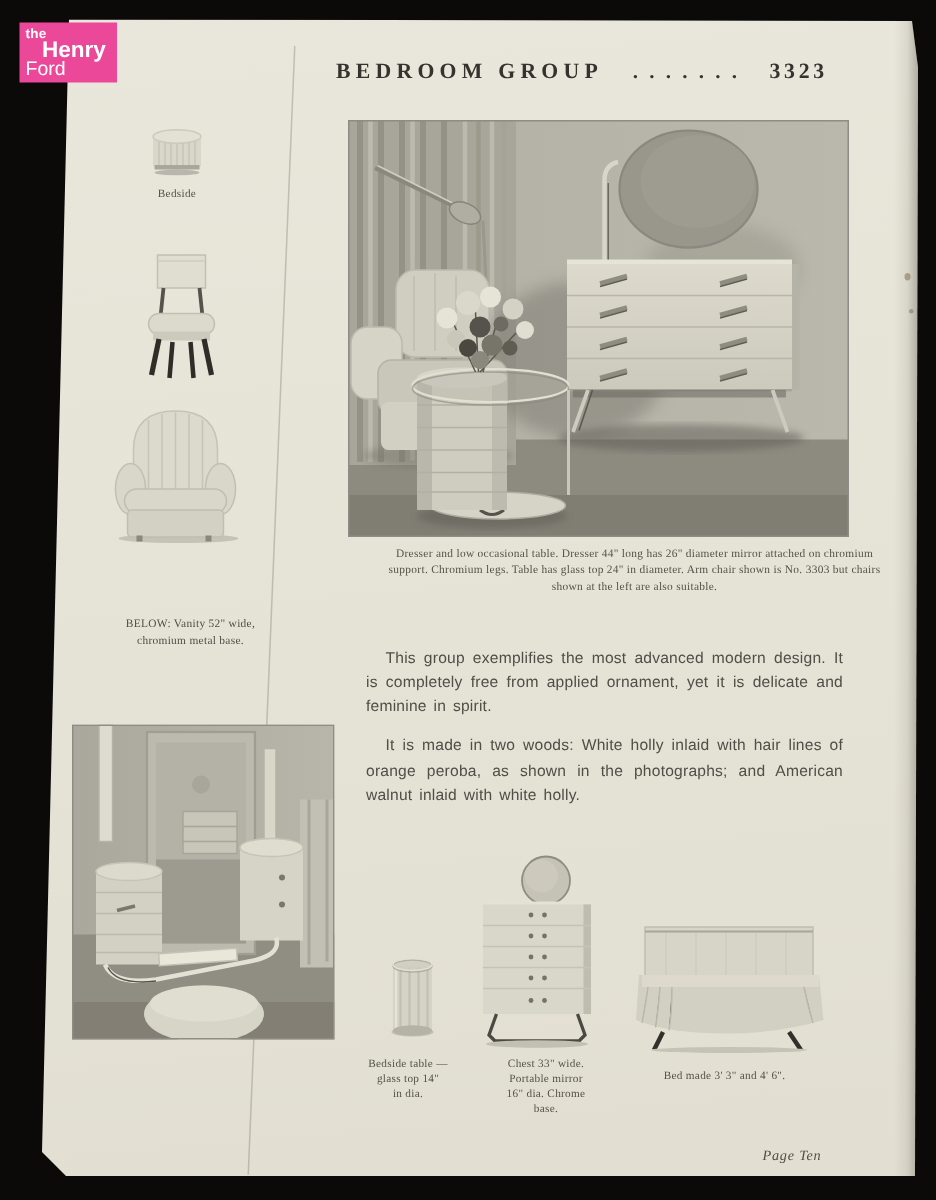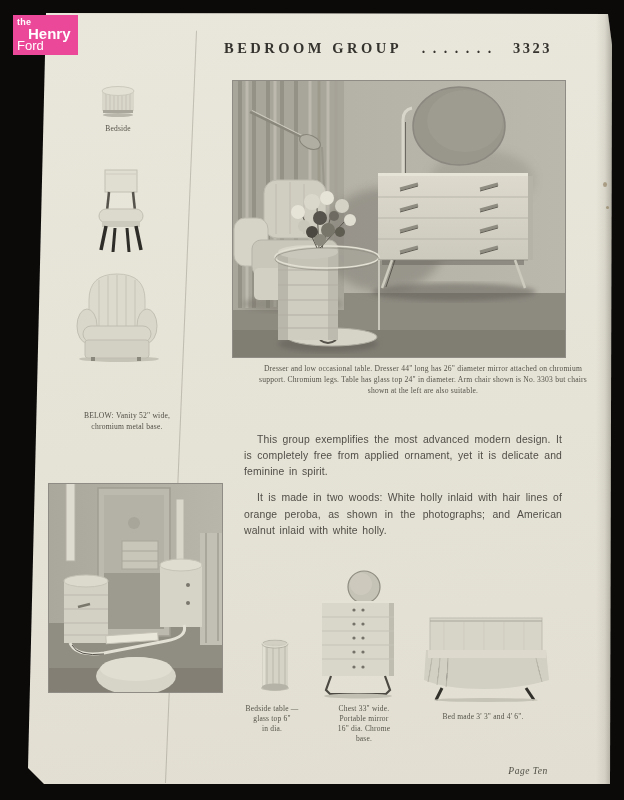--- a/index.html
+++ b/index.html
@@ -406,21 +406,21 @@
         <path d="M24 42 Q24 58 22 71"></path>
           <path d="M112 42 Q115 56 118 66"></path>
       </g>
       <path d="M18 72 L12 84" stroke="#32302a" stroke-width="3"></path>
       <path d="M102 72 L110 84" stroke="#32302a" stroke-width="3"></path>
       <ellipse cx="62" cy="84" rx="52" ry="2" fill="#c5c2b6"></ellipse>
     </svg>
   </div>
 
   <div class="small-cap" style="left:208px;top:692px;width:72px;">Bedside table —
-glass top 6"
+glass top 14"
 in dia.</div>
   <div class="small-cap" style="left:296px;top:692px;width:80px;">Chest 33" wide.
 Portable mirror
 16" dia. Chrome
 base.</div>
   <div class="small-cap" style="left:390px;top:700px;width:130px;">Bed made 3' 3" and 4' 6".</div>
 
   <div class="pagenum">Page Ten</div>
 </div>
 

